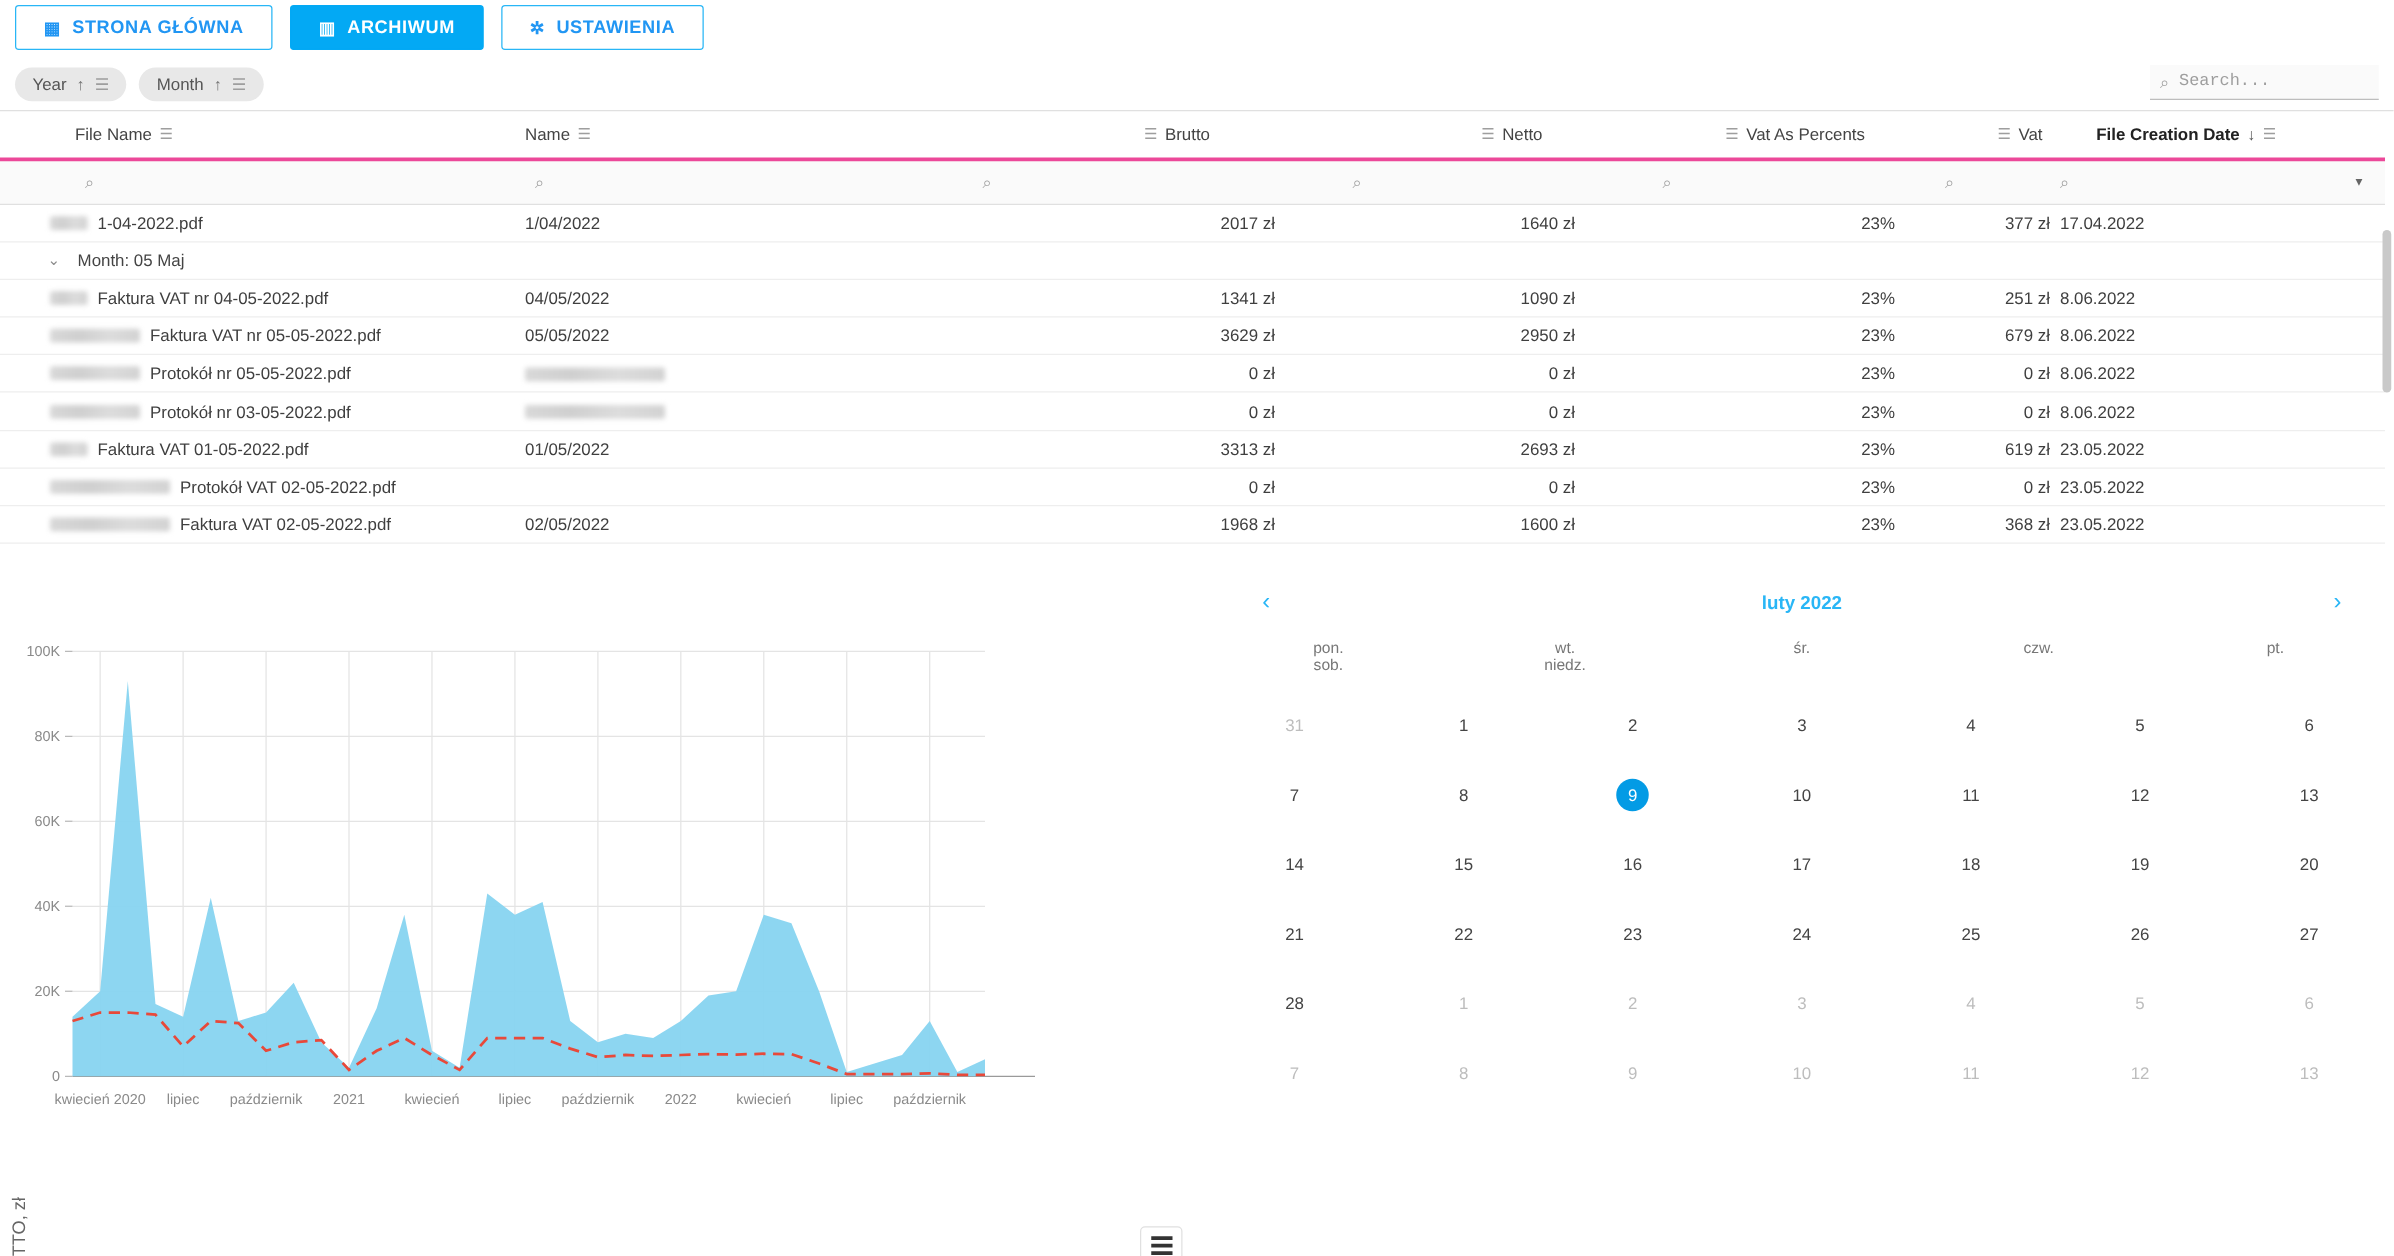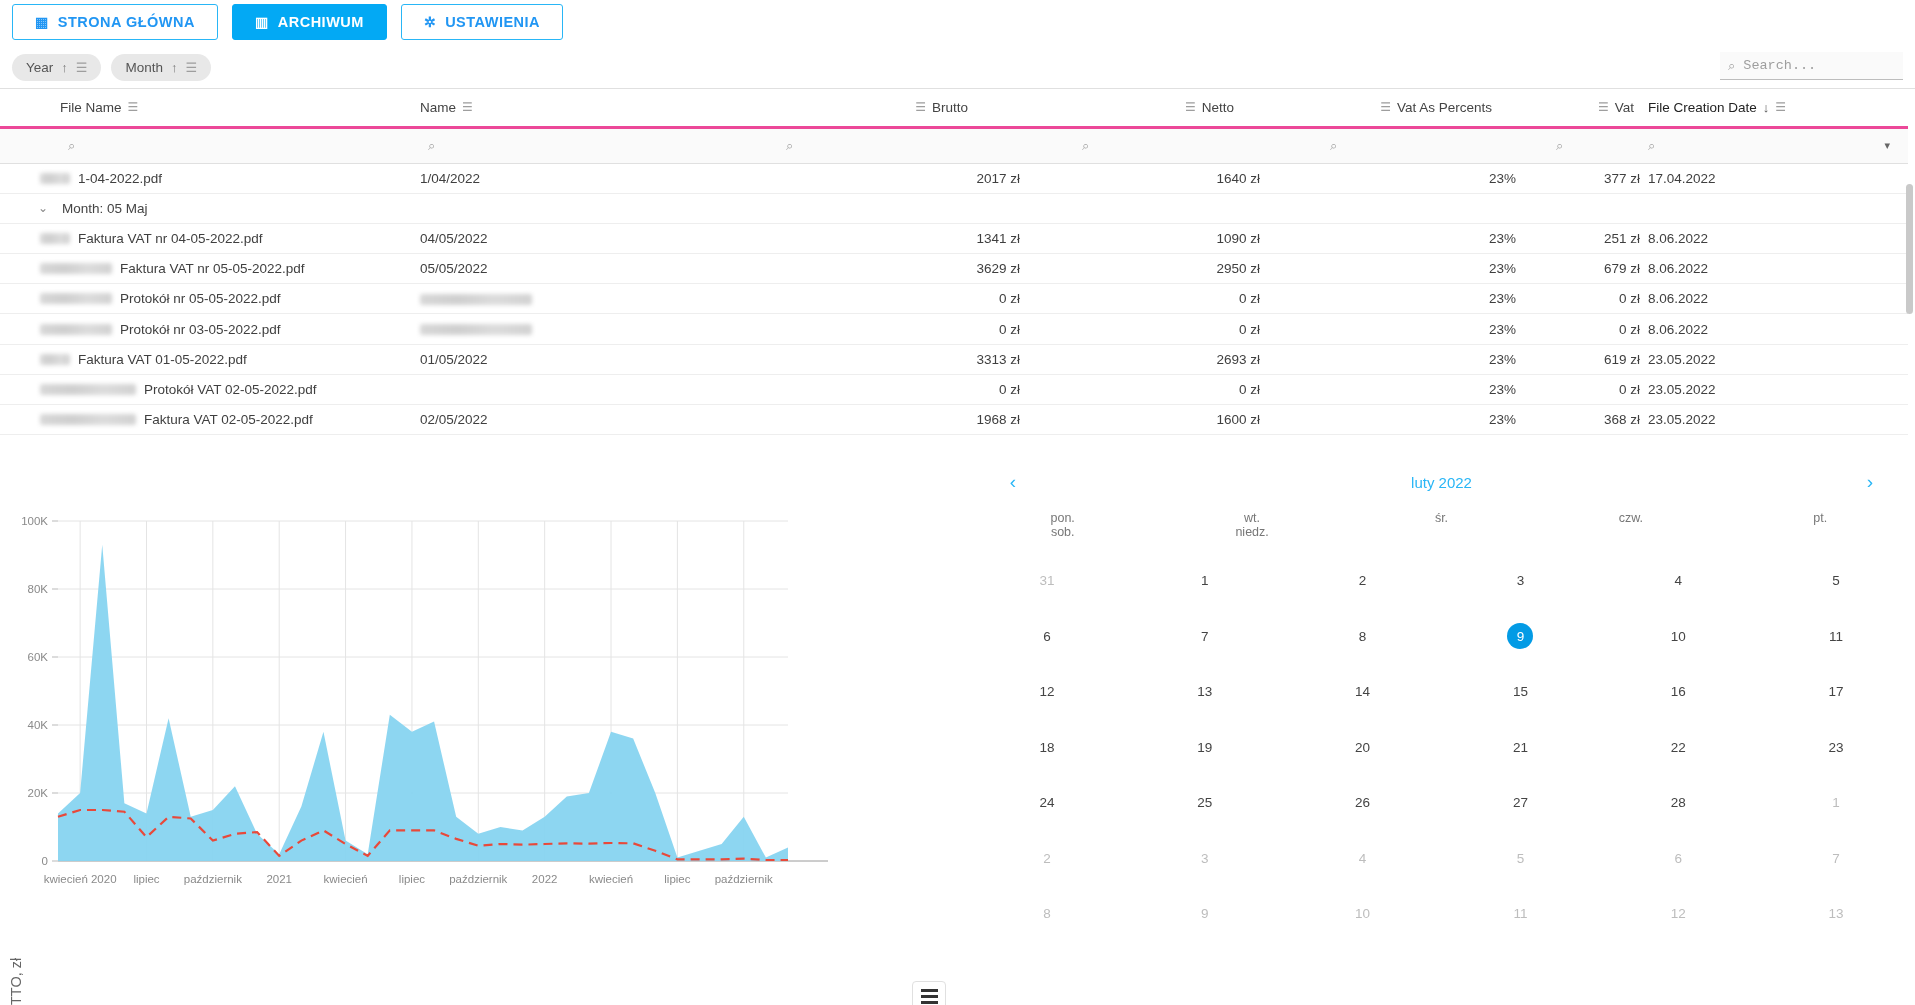--- a/index.html
+++ b/index.html
@@ -119,21 +119,21 @@
   .hdrcell {
     display: flex;
     align-items: center;
     gap: 6px;
     padding: 0 12px;
     cursor: pointer;
   }
   .hdrcell.left  { justify-content: flex-start; }
   .hdrcell.right { justify-content: flex-end; }
   .hdrcell .lbl { font-size: 13.5px; color: #444; }
-  .hdrcell.sorted .lbl { font-weight: normal; color: #222; }
+  .hdrcell.sorted .lbl { font-weight: bold; color: #222; margin-left: 29px; }
   .fi { color: #9e9e9e; font-size: 12px; }
   .sortarrow { color: #555; font-size: 13px; }
 
   .filterrow td {
     height: 36px;
     background: #fafafa;
     border-bottom: 1px solid #e0e0e0;
   }
   .fcell { display: flex; align-items: center; padding: 0 12px; }
   .fcell.l { justify-content: flex-start; }
@@ -215,30 +215,30 @@
     display: flex; align-items: center;
     height: 42px; padding: 0 30px;
     margin-top: 13px;
   }
   .calnav {
     color: #29b6f6; font-size: 19px; cursor: pointer;
     width: 30px; text-align: center; user-select: none;
   }
   .caltitle {
     flex: 1; text-align: center;
-    color: #29b6f6; font-size: 15px; font-weight: normal;
+    color: #29b6f6; font-size: 15px; font-weight: bold;
     cursor: pointer;
   }
   .caldow {
     display: grid; grid-template-columns: repeat(5,1fr);
     margin-top: 8px;
   }
   .caldow div { text-align: center; font-size: 12.5px; color: #777; }
   .calgrid {
-    display: grid; grid-template-columns: repeat(6,1fr);
+    display: grid; grid-template-columns: repeat(7,1fr);
     grid-auto-rows: 55.5px;
     margin-top: 14px;
   }
   .day {
     display: flex; align-items: center; justify-content: center;
     font-size: 13.5px; color: #444; cursor: pointer;
   }
   .day.muted { color: #bdbdbd; }
   .day.sel .pill {
     background: #039be5; color: #fff;

